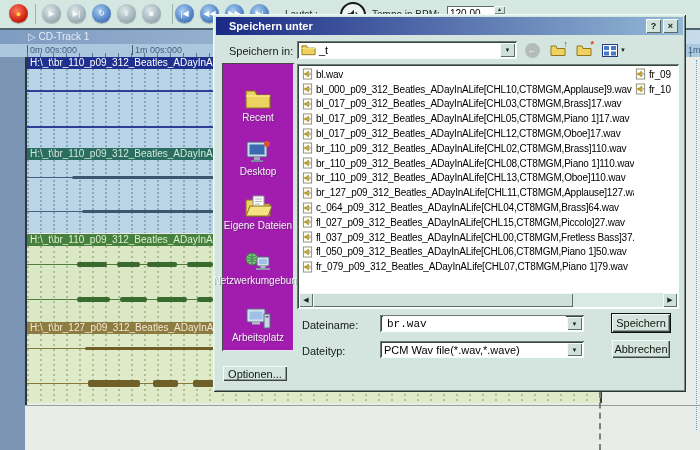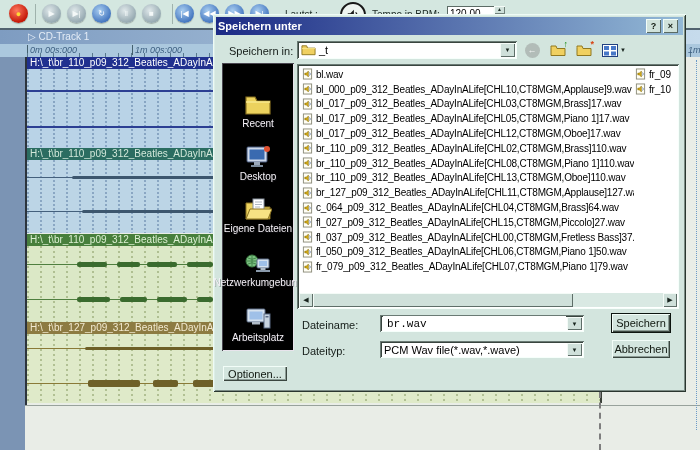--- a/index.html
+++ b/index.html
@@ -31,57 +31,57 @@
   .spin-b{flex:1;background:#cfe0da;box-shadow:inset 1px 1px 0 #f4fbf7,inset -1px -1px 0 #70807a;
     font-size:5px;line-height:7px;text-align:center;color:#20302a;}
   
   .left-strip{position:absolute;left:0;top:57px;width:25px;height:393px;background:#7b94b4;
     border-right:2px solid #2c343c;}
   .trk-header{position:absolute;left:0;top:30px;width:700px;height:14px;
     background:linear-gradient(90deg,#7e9cc1,#c6dbec);color:#e4ecf6;font-size:10px;line-height:14px;padding-left:28px;box-sizing:border-box;}
   .ruler{position:absolute;left:0;top:44px;width:700px;height:13px;background:#abc8de;}
   .ruler-ticks{position:absolute;left:27px;right:0;bottom:0;height:4px;
     background:repeating-linear-gradient(90deg,#58788e 0 1px,transparent 1px 13px);}
-  .rlabel{position:absolute;top:1px;font-size:9px;color:#3d5f80;border-left:1px solid #44606e;padding-left:2px;line-height:10px;white-space:nowrap;font-style:italic;}
+  .rlabel{position:absolute;top:1px;font-size:9px;color:#3d5f80;border-left:1px solid #44606e;padding-left:2px;line-height:10px;white-space:nowrap;}
   .track-title{position:absolute;left:27px;width:573px;height:12px;font-size:10px;line-height:12px;
     padding-left:3px;box-sizing:border-box;white-space:nowrap;overflow:hidden;}
   .track-body{position:absolute;left:27px;width:573px;border-right:2px solid #3a4038;}
   .dotsBlue{background-image:radial-gradient(circle at 1px 1px,rgba(60,95,140,.4) .7px,transparent 1.1px);background-size:13px 4px;}
   .dotsGreen{background-image:radial-gradient(circle at 1px 1px,rgba(120,140,80,.45) .7px,transparent 1.1px);background-size:13px 5px;}
   .wline{position:absolute;left:0;right:0;}
   .wseg{position:absolute;border-radius:2px;}
   .bottom-area{position:absolute;left:25px;top:405px;width:675px;height:45px;background:#e9ede7;border-top:1px solid #98a29c;}
   .dash-v{position:absolute;left:599px;top:392px;height:58px;width:0;border-left:2px dashed #7e7e7e;}
   .dot-v{position:absolute;left:696px;top:60px;height:370px;width:0;border-left:1px dotted #6a9ac8;}
   
   .dialog{position:absolute;left:213px;top:14px;width:473px;height:378px;background:#d3e5de;
     box-shadow:inset 1px 1px 0 #eefaf5,inset -1px -1px 0 #2a362f,inset 2px 2px 0 #dceee7,inset -2px -2px 0 #7c8c85;}
   .dlg-title{position:absolute;left:3px;top:3px;right:3px;height:18px;
     background:linear-gradient(90deg,#1b2a85,#93b9d6);color:#fff;font-weight:bold;
-    font-size:11px;line-height:18px;padding-left:2px;box-sizing:border-box;}
+    font-size:11px;line-height:18px;padding-left:13px;box-sizing:border-box;}
   .tbtn-win{position:absolute;top:2px;width:15px;height:14px;background:#d0e2db;
     box-shadow:inset 1px 1px 0 #f2fdf8,inset -1px -1px 0 #5a6a63;
     font-size:9px;font-weight:bold;line-height:14px;text-align:center;color:#101810;}
   .dlg-label{position:absolute;font-size:11px;color:#141c18;}
   .combo{position:absolute;background:#fff;
     box-shadow:inset 1px 1px 0 #6a7a74,inset -1px -1px 0 #f6fffb,inset 2px 2px 0 #39453f;}
   .combo-inner{position:absolute;left:4px;top:0;bottom:0;right:18px;display:flex;align-items:center;gap:3px;font-size:11px;overflow:hidden;white-space:nowrap;}
   .drop-btn{position:absolute;right:2px;top:2px;bottom:2px;width:15px;background:#cfe0da;
     box-shadow:inset 1px 1px 0 #f4fbf7,inset -1px -1px 0 #5e6e68;
     font-size:6px;color:#18241e;display:flex;align-items:center;justify-content:center;}
   .dlg-icons{position:absolute;left:310px;top:28px;display:flex;gap:8px;align-items:center;}
   .ico{position:relative;width:18px;height:16px;display:flex;align-items:center;justify-content:center;}
   .back-circ{width:15px;height:15px;border-radius:50%;background:#b2bcb8;color:#f2f4f2;
     font-size:9px;line-height:15px;text-align:center;}
   .ovl{position:absolute;right:-1px;top:-3px;font-size:9px;font-weight:bold;}
   .views-wrap{display:flex;align-items:center;gap:2px;}
   .views-arrow{font-size:6px;color:#18241e;}
-  .places{position:absolute;left:9px;top:49px;width:72px;height:288px;background:#000000;
+  .places{position:absolute;left:9px;top:49px;width:72px;height:288px;background:#a21caf;
     box-shadow:inset 1px 1px 0 #49454f,inset -1px -1px 0 #e8e4ec;
-    display:flex;flex-direction:column;align-items:center;padding-top:22px;box-sizing:border-box;}
+    display:flex;flex-direction:column;align-items:center;padding-top:16px;box-sizing:border-box;}
   .place{width:100%;height:56px;display:flex;flex-direction:column;align-items:center;justify-content:center;gap:2px;}
   .place-label{font-size:10px;color:#f6f2f8;text-shadow:1px 1px 0 rgba(40,40,50,.35);text-align:center;line-height:11px;}
   .listbox{position:absolute;left:84px;top:50px;width:382px;height:245px;background:#fff;
     box-shadow:inset 1px 1px 0 #6a7a74,inset -1px -1px 0 #f6fffb,inset 2px 2px 0 #39453f;}
   .filecol{position:absolute;top:3px;font-size:10px;letter-spacing:-0.2px;}
   .filecol-1{left:5px;width:332px;}
   .filecol-2{left:338px;width:42px;overflow:hidden;}
   .file-row{display:flex;align-items:center;gap:3px;height:14.8px;white-space:nowrap;overflow:hidden;}
   .file-row svg{flex:0 0 auto;}
   .hscroll{position:absolute;left:2px;right:2px;bottom:2px;height:14px;background:#d9e9e3;}

